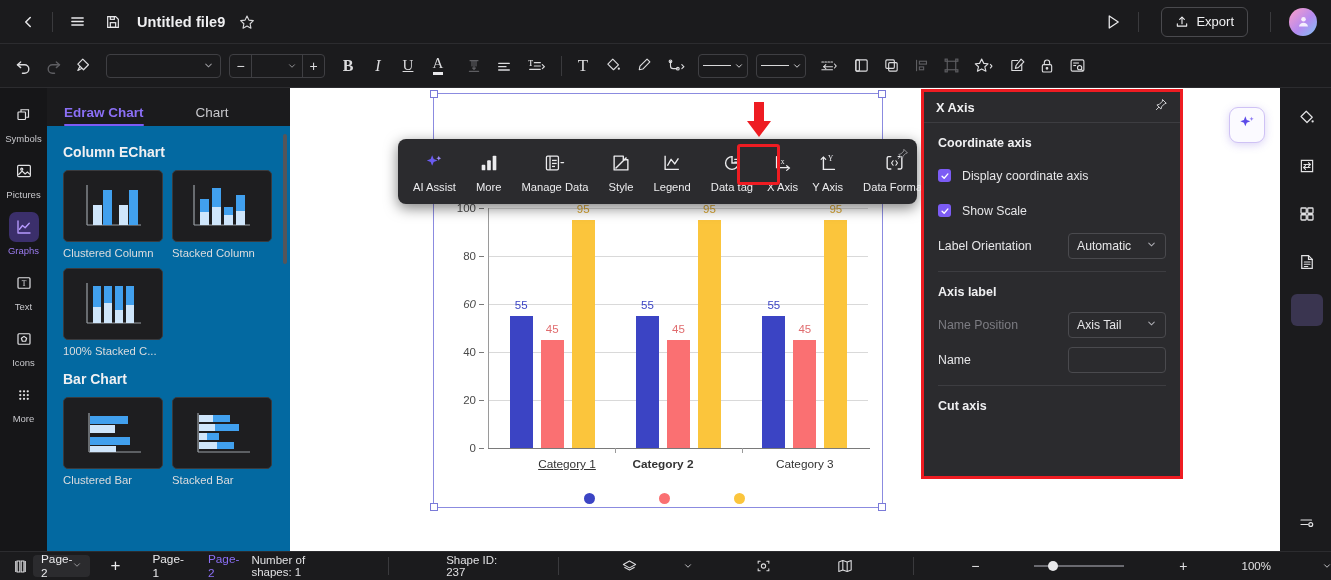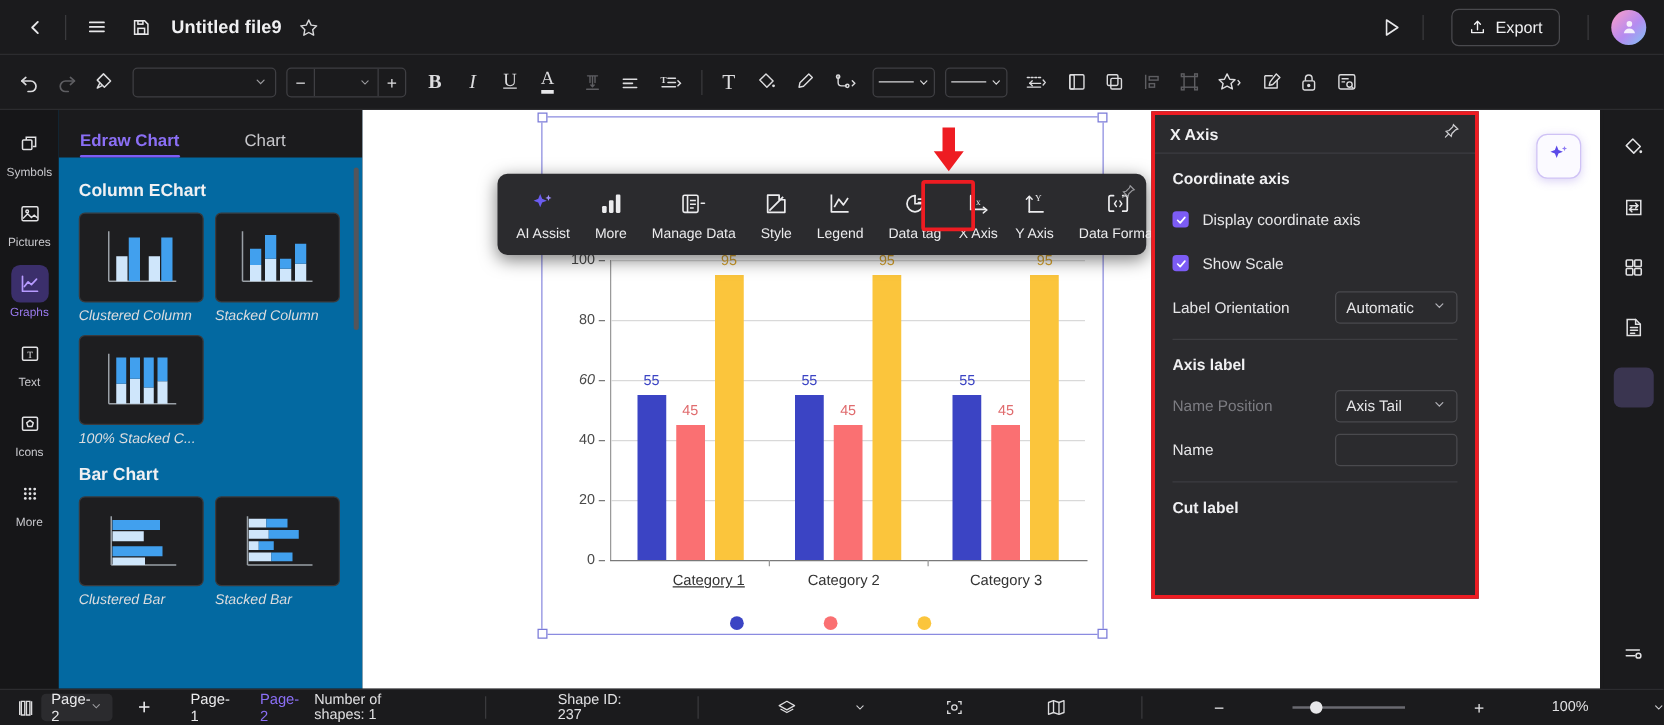--- a/index.html
+++ b/index.html
@@ -70,21 +70,21 @@
 
   
   .lpanel { position:absolute; left:47px; top:88px; width:243px; height:463px; background:#0369a1; }
   .lp-tabs { display:flex; align-items:flex-end; height:38px; padding-left:17px; gap:52px; background:#1b1b1d; }
   .lp-tab { font-size:13.5px; color:#c8c8cc; padding-bottom:6px; position:relative; }
   .lp-tab.active { color:#8b6ff5; font-weight:bold; }
   .lp-tab.active::after { content:""; position:absolute; left:0; right:0; bottom:0; height:2px; background:#7c5cf5; border-radius:1px; }
   .lp-body { height:425px; overflow:hidden; padding:10px 0 0 16px; position:relative; }
   .lp-head { font-size:14px; font-weight:bold; color:#f0f0f2; margin:8px 0 10px 0; }
   .lp-grid { display:flex; flex-wrap:wrap; gap:9px; width:218px; }
-  .lp-card { width:100px;font-style:italic; }
+  .lp-card { width:100px; }
   .lp-thumb { width:100px; height:72px; border:1px solid #3a3a3d; border-radius:5px; background:#1e1e20; display:flex; align-items:flex-end; justify-content:center; padding:8px 6px 8px 6px; }
   .lp-cap { font-size:11.3px; color:#dcdcde; margin-top:5px; white-space:nowrap; overflow:hidden; text-overflow:ellipsis; }
   .lp-scroll { position:absolute; right:3px; top:8px; width:4px; height:130px; background:#55555a; border-radius:2px; }
 
   
   .canvas { position:absolute; left:290px; top:88px; width:990px; height:463px; background:#fff; }
 
   .chart-sel { position:absolute; left:143px; top:5px; width:450px; height:415px; border:1px solid #8b8be0; }
   .handle { position:absolute; width:8px; height:8px; background:#fff; border:1px solid #7a7ad8; }
   .h-bl { left:-4px; bottom:-4px; } .h-br { right:-4px; bottom:-4px; }
@@ -611,21 +611,21 @@
           <div class="bar-lbl" style="left: 220.5px; top: -5px; color: rgb(217, 165, 46);">95</div>
           <div class="bar" style="left: 273.333px; width: 23px; height: 132px; background: rgb(59, 68, 196);"></div>
           <div class="bar-lbl" style="left: 284.833px; top: 91px; color: rgb(59, 68, 196);">55</div>
           <div class="bar" style="left: 304.333px; width: 23px; height: 108px; background: rgb(250, 112, 114);"></div>
           <div class="bar-lbl" style="left: 315.833px; top: 115px; color: rgb(224, 108, 110);">45</div>
           <div class="bar" style="left: 335.333px; width: 23px; height: 228px; background: rgb(251, 197, 60);"></div>
           <div class="bar-lbl" style="left: 346.833px; top: -5px; color: rgb(217, 165, 46);">95</div>
         </div>
       <div id="xcats">
           <div class="xcat" style="left: 109px; text-decoration: underline;">Category 1</div>
-          <div class="xcat" style="left: 217px;">Category 2</div>
+          <div class="xcat" style="left: 205px; font-weight: bold;">Category 2</div>
           <div class="xtick" style="left: 157.333px;"></div>
           <div class="xcat" style="left: 346.833px;">Category 3</div>
           <div class="xtick" style="left: 283.667px;"></div>
         </div>
       <div class="legend-dots" id="legend">
           <div class="ldot" style="left: 95px; background: rgb(59, 68, 196);"></div>
           <div class="ldot" style="left: 170px; background: rgb(250, 112, 114);"></div>
           <div class="ldot" style="left: 245px; background: rgb(251, 197, 60);"></div>
         </div>
     </div>
@@ -811,21 +811,21 @@
 
       <div class="rp-row">
         <div class="rp-field-lbl">Name</div>
         <div class="rp-ctrl">
           <input class="rp-input" style="background: transparent; color: rgb(230, 230, 232); font-size: 12.2px; padding: 0px 8px; outline: none; font-family: &quot;Liberation Sans&quot;, sans-serif;" value="">
         </div>
       </div>
 
       <div class="rp-div"></div>
 
-      <div class="rp-sect">Cut label</div>
+      <div class="rp-sect">Cut axis</div>
 
     </div>
   </div>
 
   <div class="ai-float">
     <span>
       <svg width="20" height="20" viewBox="0 0 24 24">
           <path d="M10 4l1.7 4.3 4.3 1.7-4.3 1.7L10 16l-1.7-4.3L4 10l4.3-1.7z" fill="#5b4ae8"></path>
           <path d="M17.5 4.5l.7 1.8 1.8.7-1.8.7-.7 1.8-.7-1.8-1.8-.7 1.8-.7z" fill="#8f7df4"></path>
         </svg>

